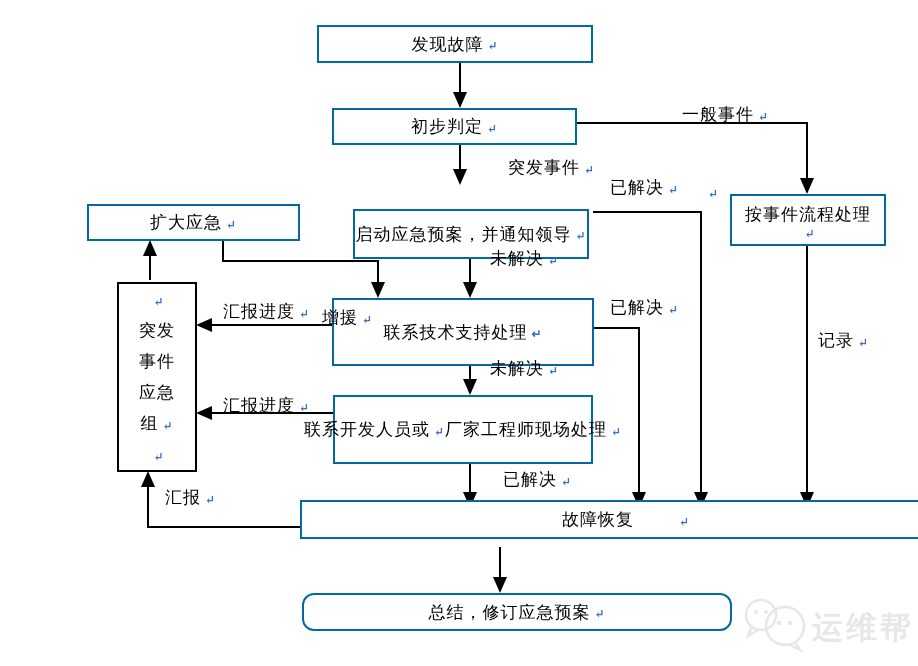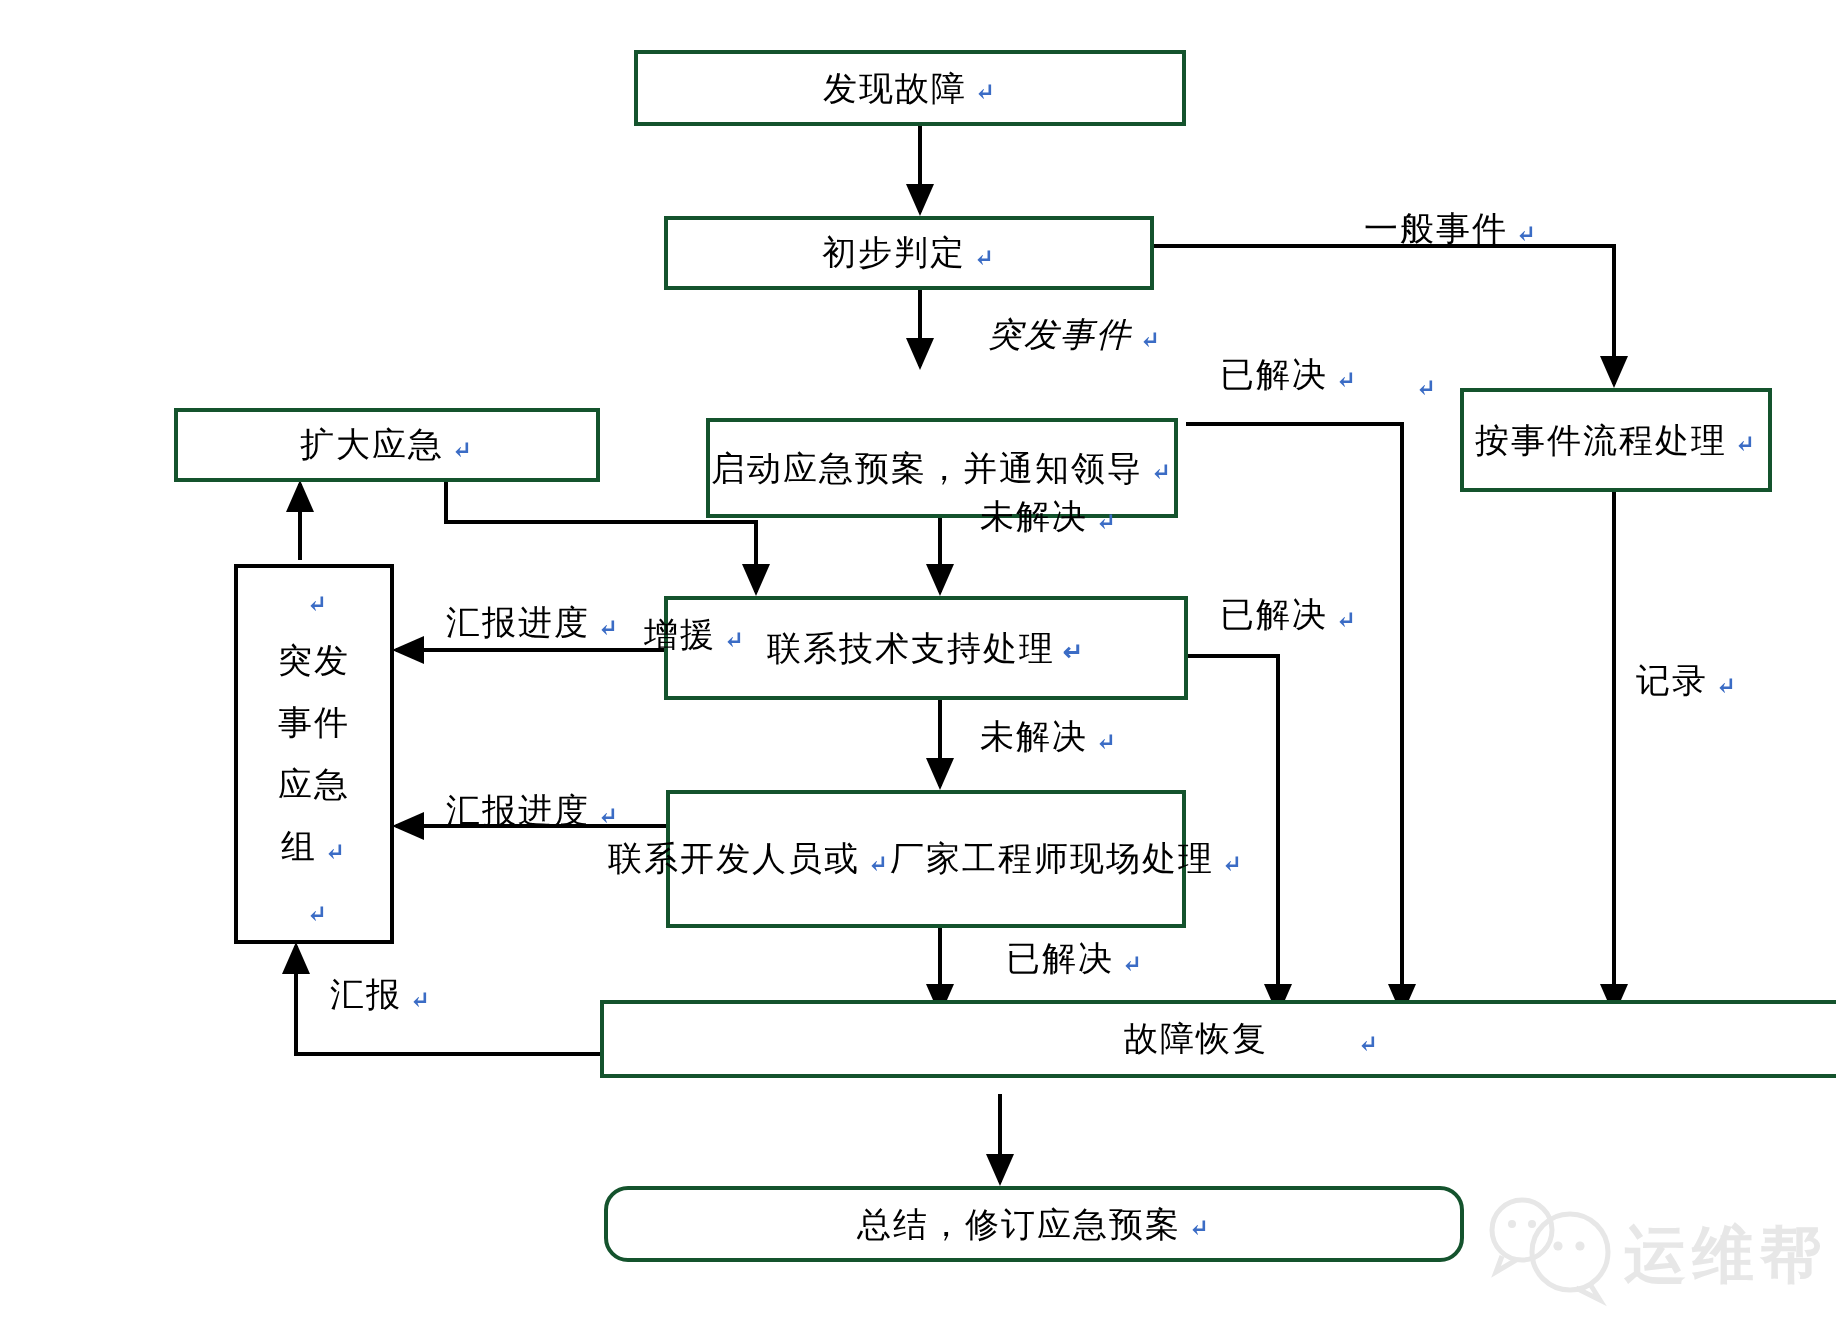--- a/index.html
+++ b/index.html
@@ -2,21 +2,21 @@
 <html><head>
 <meta charset="utf-8">
 <style>
   html,body{margin:0;padding:0;background:#fff;}
   .stage{
     position:relative;width:918px;height:666px;background:#ffffff;overflow:hidden;
     font-family:"Liberation Serif","DejaVu Serif",serif;color:#000;
   }
   svg.wires{position:absolute;left:0;top:0;z-index:1;}
   .box{
-    position:absolute;background:#fff;border:2px solid #14532d;z-index:2;
+    position:absolute;background:#fff;border:2px solid #0369a1;z-index:2;
     display:flex;align-items:center;justify-content:center;
     font-size:17px;letter-spacing:1px;white-space:nowrap;box-sizing:border-box;
   }
   .box .inner{display:flex;align-items:center;justify-content:center;}
   .box.multi{flex-direction:row;line-height:30px;}
   .lbl{
     position:absolute;z-index:3;font-size:17px;letter-spacing:1px;white-space:nowrap;
     display:flex;align-items:center;
   }
   .pc{
@@ -85,37 +85,37 @@
   <div class="box" style="left:332px;top:108px;width:245px;height:37px;">
     <span>初步判定</span>
     <span class="pc">↵</span>
   </div>
 
   <div class="box" style="left:353px;top:185px;width:236px;height:50px;margin-top:24px;">
     <span>启动应急预案，并通知领导</span>
     <span class="pc">↵</span>
   </div>
 
-  <div class="box" style="left:332px;top:298px;width:262px;height:52px;font-family:Liberation Serif, serif;">
+  <div class="box" style="left:332px;top:298px;width:262px;height:68px;font-family:Liberation Serif, serif;">
     <span>联系技术支持处理</span>
     <span class="pc">↵</span>
   </div>
 
   <div class="box multi" style="left:333px;top:395px;width:260px;height:69px;">
     <span class="inner">
       <span>联系开发人员或</span>
       <span class="pc">↵</span>
     </span>
     <span class="inner">
       <span>厂家工程师现场处理</span>
       <span class="pc">↵</span>
     </span>
   </div>
 
-  <div class="box" style="left:730px;top:194px;width:156px;height:52px;">
+  <div class="box" style="left:730px;top:194px;width:156px;height:52px;flex-direction:column;">
     <span>按事件流程处理</span>
     <span class="pc">↵</span>
   </div>
 
   <div class="box" style="left:87px;top:204px;width:213px;height:37px;">
     <span>扩大应急</span>
     <span class="pc">↵</span>
   </div>
 
   <div class="group-col" style="left:117px;top:282px;width:80px;height:190px;">
@@ -142,21 +142,21 @@
   <div class="box" style="left:302px;top:593px;width:430px;height:38px;border-radius:12px;">
     <span>总结，修订应急预案</span>
     <span class="pc">↵</span>
   </div>
 
   <div class="lbl" style="left:682px;top:103px;justify-content:center;">
     <span>一般事件</span>
     <span class="pc">↵</span>
   </div>
 
-  <div class="lbl" style="left:494px;top:156px;font-style:italic;">
+  <div class="lbl" style="left:508px;top:156px;">
     <span>突发事件</span>
     <span class="pc">↵</span>
   </div>
 
   <div class="lbl" style="left:610px;top:176px;">
     <span>已解决</span>
     <span class="pc">↵</span>
   </div>
 
   <div class="lbl" style="left:610px;top:296px;">

